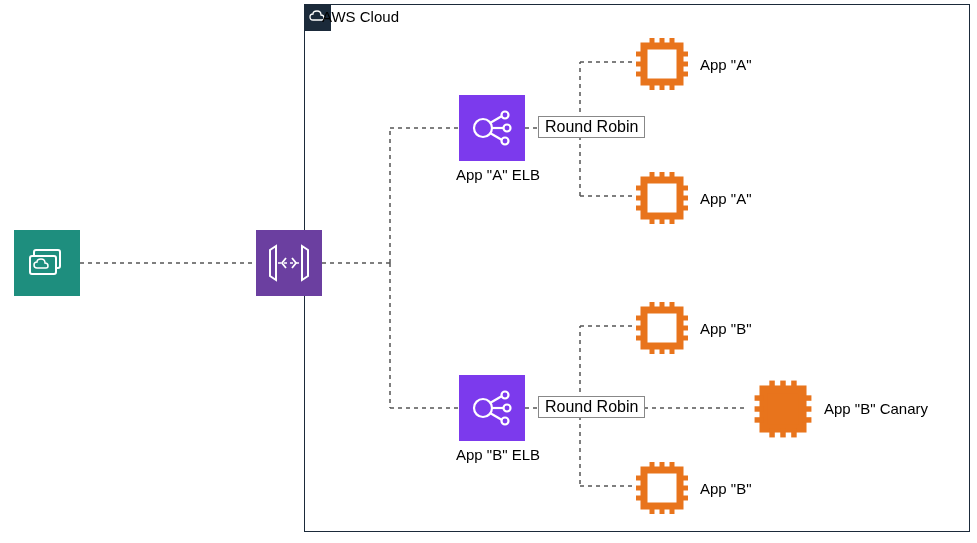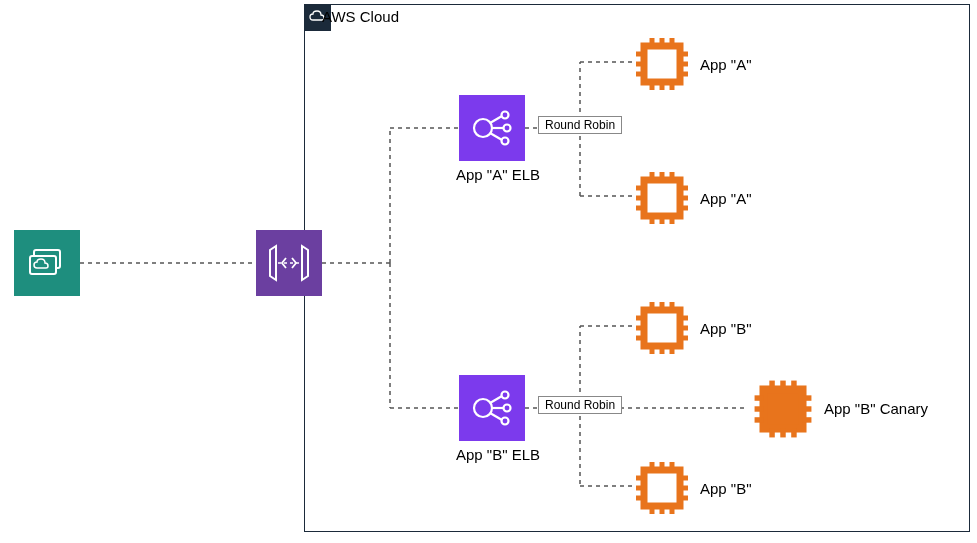--- a/index.html
+++ b/index.html
@@ -17,21 +17,21 @@
   }
   .label {
     position: absolute;
     white-space: nowrap;
     font-size: 15px;
   }
   .rr-label {
     border: 1px solid #888;
     background: #fff;
     padding: 1px 6px;
-    font-size: 12px;
+    font-size: 16px;
     text-align: center;
   }
   .aws-cloud-box {
     position: absolute;
     border: 1.5px solid #1b2a3a;
   }
   .aws-cloud-title {
     position: absolute;
     font-size: 15px;
     font-weight: 500;

